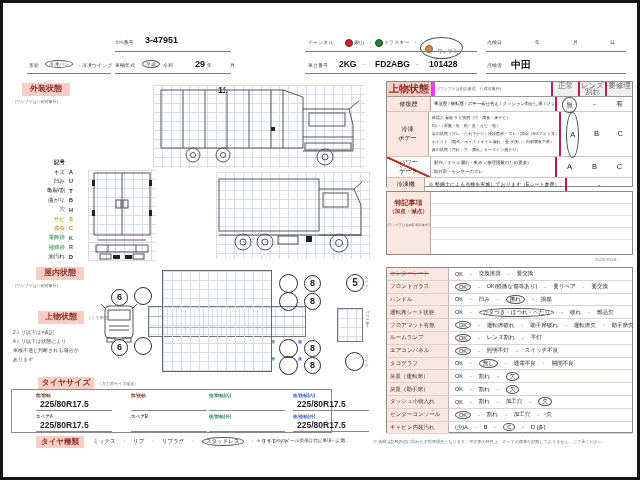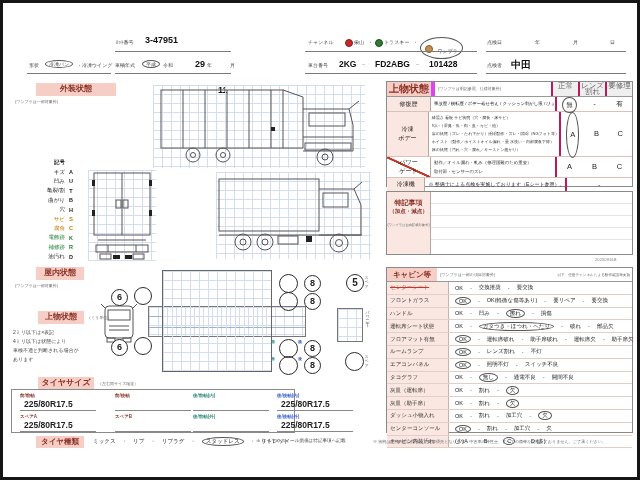--- a/index.html
+++ b/index.html
@@ -86,21 +86,21 @@
   <div class="abs tiny" style="left:484px;top:36px;">点検日</div>
   <span class="abs tiny" style="left:532px;top:36px;">年</span>
   <span class="abs tiny" style="left:570px;top:36px;">月</span>
   <span class="abs tiny" style="left:607px;top:36px;">日</span>
   <div class="abs u" style="left:483px;top:48px;width:140px;"></div>
 
   <div class="abs tiny" style="left:484px;top:59px;">点検者</div>
   <span class="abs val" style="left:508px;top:55px;font-size:10px;">中田</span>
   <div class="abs u" style="left:483px;top:70px;width:140px;"></div>
 
-  <div class="abs plabel" style="left:33px;top:80px;width:48px;font-size:8px;padding:1px 16px;">外装状態</div>
+  <div class="abs plabel" style="left:19px;top:80px;width:48px;font-size:8px;padding:1px 0;">外装状態</div>
   <div class="abs microtiny" style="left:12px;top:96px;">(ワンプラは一部対象外)</div>
 
   <div class="abs grid" style="left:150px;top:82px;width:212px;height:83px;">
     <svg width="212" height="83" viewBox="0 0 212 83">
       <g class="trk">
         <rect x="8" y="5" width="122" height="58"></rect>
         <line x1="30" y1="5" x2="30" y2="63"></line>
           <line x1="52" y1="5" x2="52" y2="63"></line>
         <line x1="74" y1="5" x2="74" y2="63"></line>
           <line x1="96" y1="5" x2="96" y2="63"></line>
@@ -265,21 +265,21 @@
 
   <div class="abs plabel" style="left:35px;top:308px;width:46px;font-size:8px;padding:1px 0;">上物状態</div>
   <div class="abs microtiny" style="left:84px;top:312px;">（ミリ単位）</div>
   <div class="abs tiny" style="left:10px;top:326px;">2ミリ以下は×表記</div>
   <div class="abs tiny" style="left:10px;top:335px;">4ミリ以下は状態により</div>
   <div class="abs tiny" style="left:10px;top:344px;">車検不適と判断される場合が</div>
   <div class="abs tiny" style="left:10px;top:353px;">あります</div>
 
   <div class="abs plabel" style="left:35px;top:374px;width:56px;font-size:8px;padding:1px 0;">タイヤサイズ</div>
   <div class="abs microtiny" style="left:95px;top:378px;">（左右同サイズ限定）</div>
-  <div class="abs tbl" style="left:8px;top:386px;width:284px;height:44px;">
+  <div class="abs tbl" style="left:8px;top:386px;width:321px;height:44px;padding-left:16px;">
     <div id="tiresize-grid">
         <div class="tscell">
           <span class="th" style="color: rgb(139, 58, 46);">前/前軸</span>
           <span class="tv">225/80R17.5</span>
         </div>
         <div class="tscell">
           <span class="th" style="color: rgb(139, 58, 46);">前/後軸</span>
           <span class="tv"></span>
         </div>
         <div class="tscell">
@@ -392,25 +392,20 @@
         <div class="abs" style="left:0;top:11px;width:100%;border-bottom:1px solid #e4e4e4;"></div>
         <div class="abs" style="left:0;top:23px;width:100%;border-bottom:1px solid #e4e4e4;"></div>
         <div class="abs" style="left:0;top:35px;width:100%;border-bottom:1px solid #e4e4e4;"></div>
         <div class="abs" style="left:0;top:47px;width:100%;border-bottom:1px solid #e4e4e4;"></div>
       </div>
     </div>
   </div>
   <div class="abs microtiny" style="left:592px;top:254px;font-size:4.2px;color:#888;">20250916B</div>
 
   <div class="abs tbl" style="left:383px;top:264px;width:247px;height:166px;">
-    <div style="display:flex;height:13px;border-bottom:1px solid #999;align-items:center;">
-      <div class="plabel" style="width:50px;font-size:7.5px;line-height:13px;">キャビン等</div>
-      <div class="microtiny" style="padding-left:3px;">(ワンプラは一部の項目対象外)</div>
-      <div class="microtiny" style="margin-left:auto;padding-right:2px;font-size:3.6px;">以下、任意チャンネルによる動作確認等実施</div>
-    </div>
     <div id="cabin-rows">
         <div class="crow">
           <div class="clabel ">
             <span class="struck">センターシート</span>
           </div>
           <div class="copts">
             <span>OK</span>
             <span class="sep">-</span>
             <span>交換推奨</span>
             <span class="sep">-</span>

